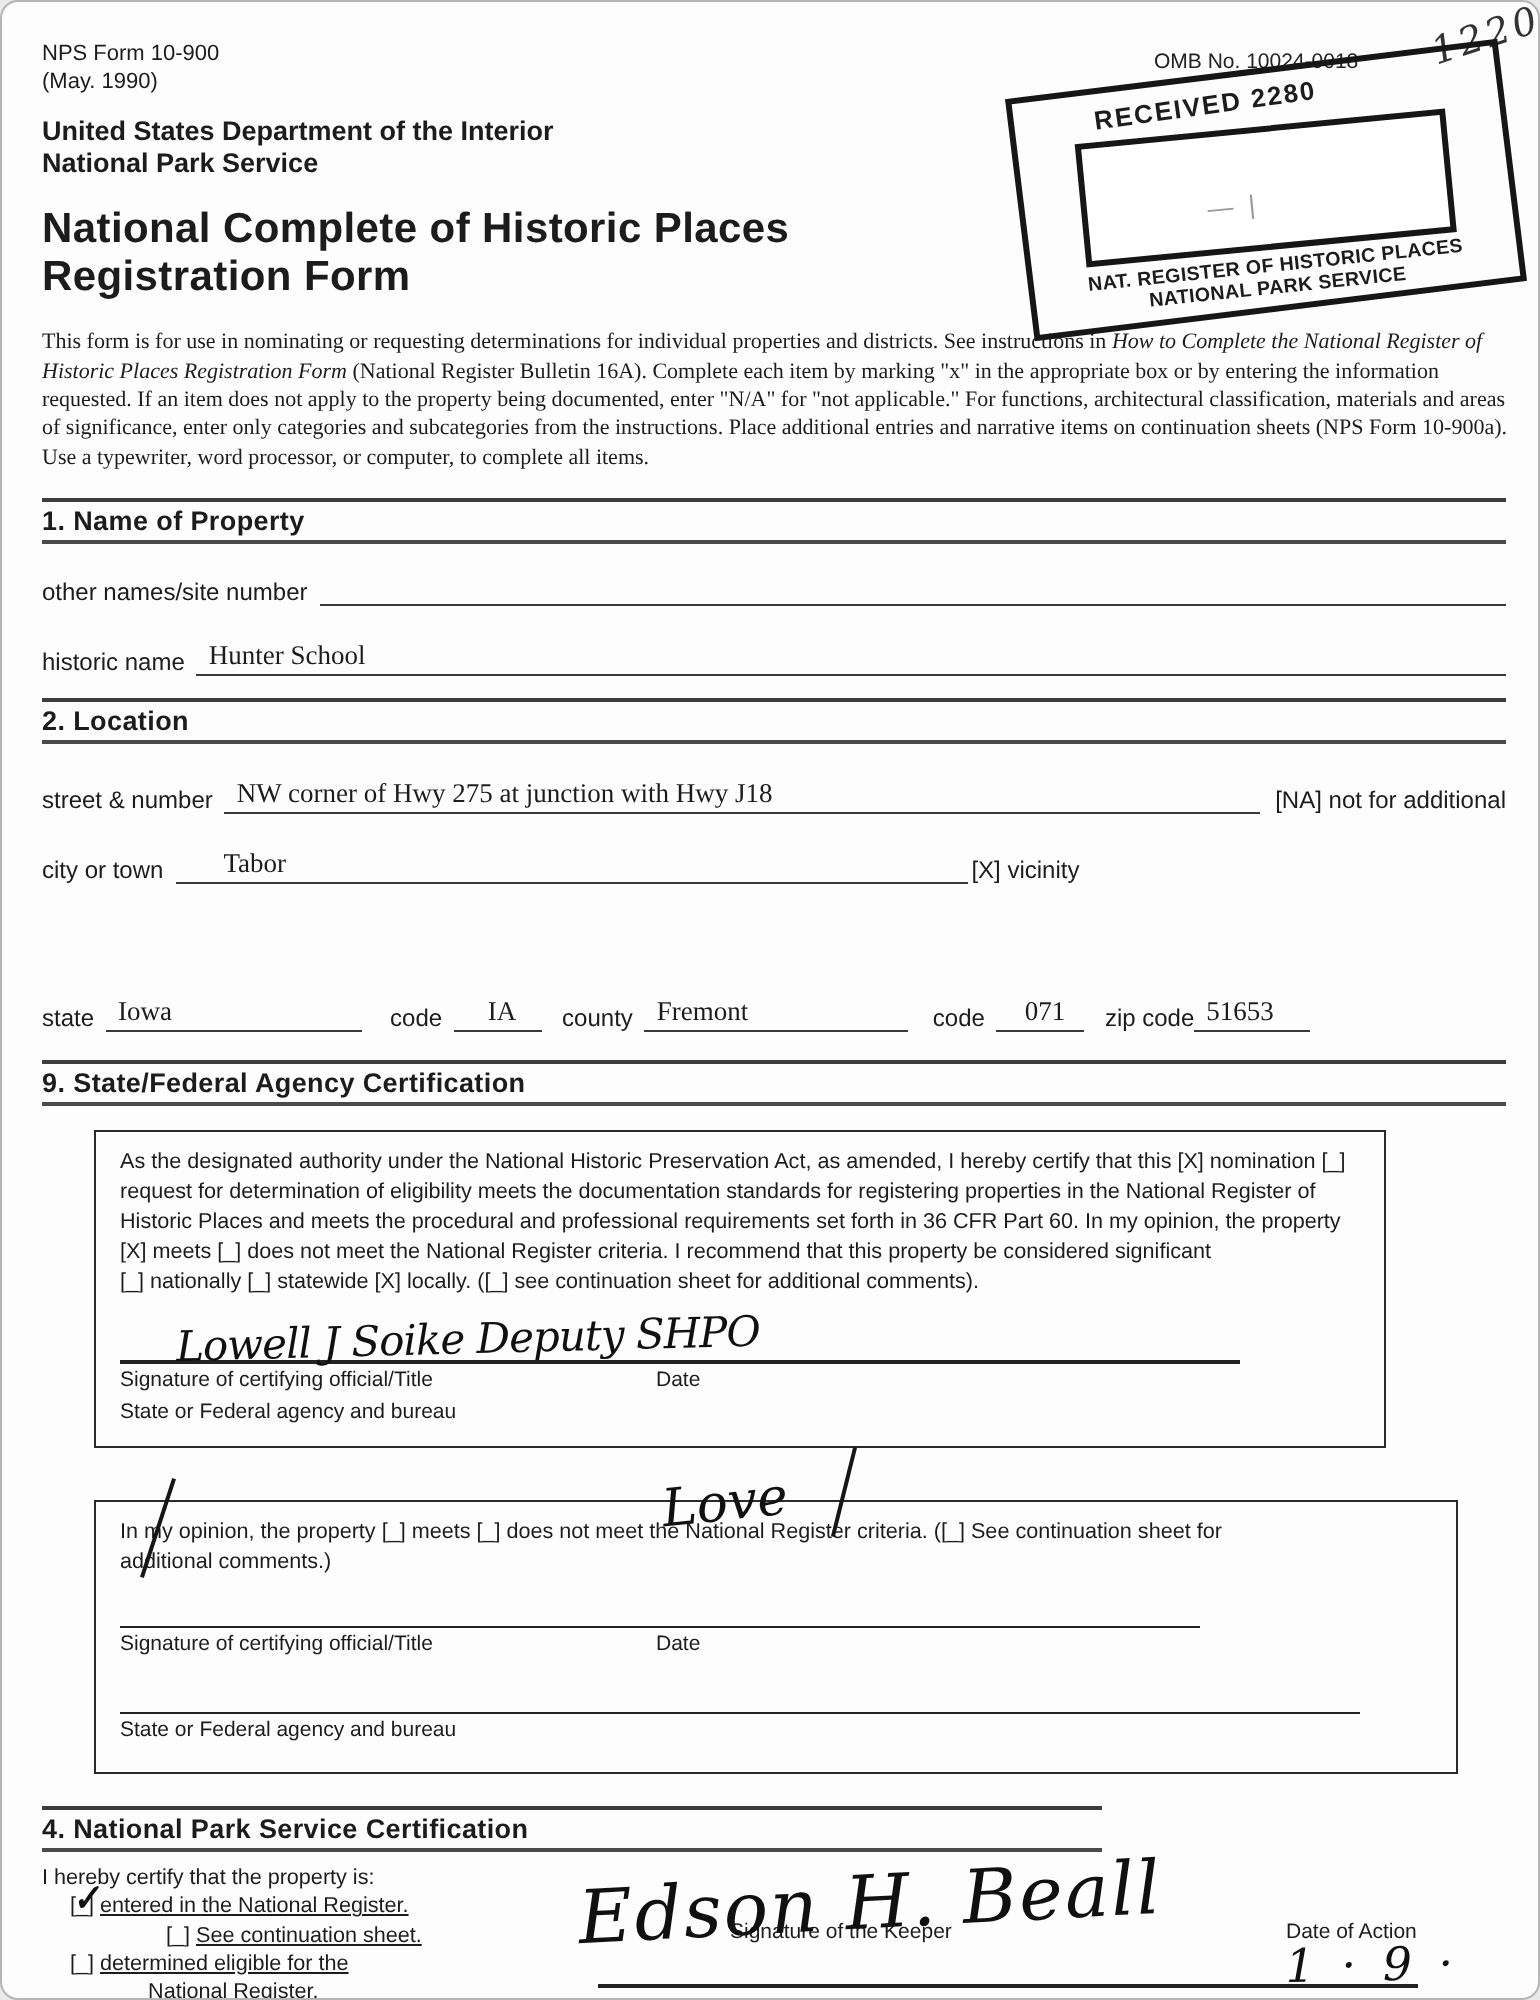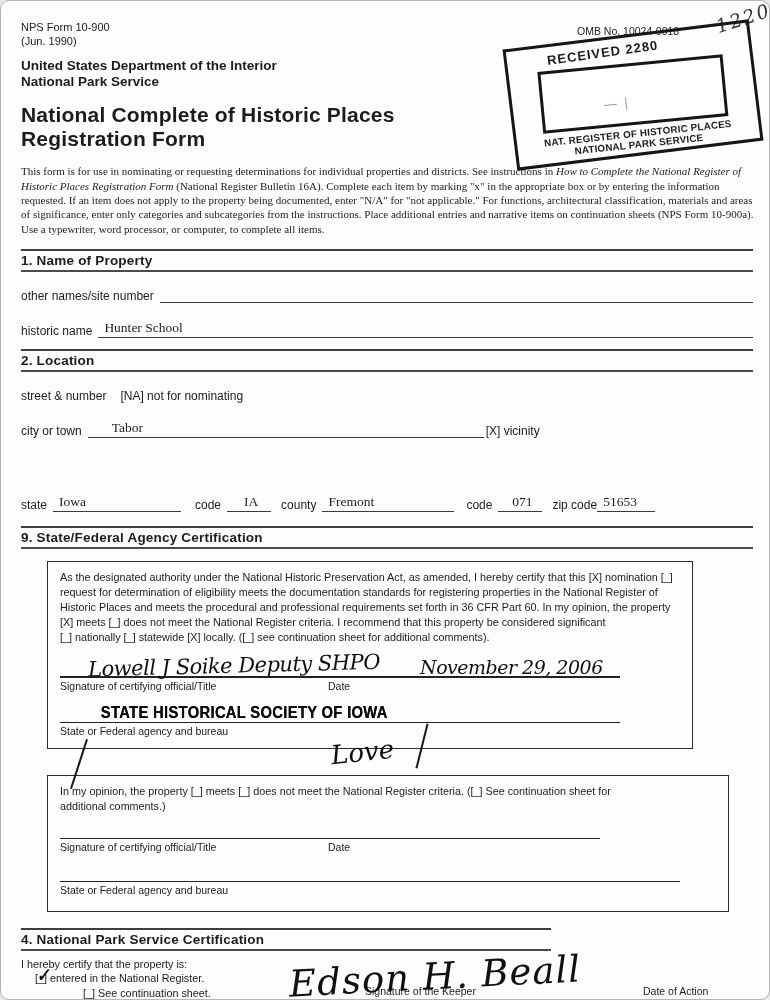--- a/index.html
+++ b/index.html
@@ -4,21 +4,21 @@
 <style>
   * { margin:0; padding:0; box-sizing:border-box; }
   html,body { background:#e9e9e9; }
   body { font-family:"Liberation Sans", sans-serif; color:#1c1c1c; }
   #page {
     position:relative; width:770px; height:1000px; margin:0 auto;
     background:#fdfdfd; border:1px solid #b5b5b5; border-radius:9px;
     overflow:hidden; padding:20px 16px 0 20px;
   }
   .pre { white-space:pre-line; }
-  .prew { white-space:pre-wrap; }
+  .prew { white-space:pre-wrap;text-decoration:underline; }
   .small { font-size:11px; line-height:1.25; }
   .dept { font-size:13.5px; font-weight:bold; line-height:1.22; margin-top:9px; }
   .title { font-size:21px; font-weight:bold; line-height:1.12; margin-top:13px; letter-spacing:.2px; }
   .intro { font-size:11px; line-height:1.3; margin-top:14px; width:734px;font-family:Liberation Serif, serif; }
   .intro i { font-style:italic; }
 
   .section-head {
     border-top:2px solid #3d3d3d; margin-top:11px;
     font-size:13.5px; font-weight:bold; padding:2px 0 2px 0;
     border-bottom:2px solid #4a4a4a; letter-spacing:.2px;
@@ -114,42 +114,43 @@
     <div class="inner">
       <div class="faint">—  |</div>
     </div>
     <div class="footer">
       <div>NAT. REGISTER OF HISTORIC PLACES</div>
       <div>NATIONAL PARK SERVICE</div>
     </div>
   </div>
 
   <div class="small">NPS Form 10-900</div>
-  <div class="small">(Jun. 1990)</div>
+  <div class="small">(May. 1990)</div>
   <div class="dept pre">United States Department of the Interior
 National Park Service</div>
   <div class="title pre">National Complete of Historic Places
 Registration Form</div>
 
   <p class="intro"><span>This form is for use in nominating or requesting determinations for individual properties and districts.  See instructions in </span><i>How to Complete the National Register of Historic Places Registration Form</i><span> (National Register Bulletin 16A). Complete each item by marking "x" in the appropriate box or by entering the information requested. If an item does not apply to the property being documented, enter "N/A" for "not applicable."  For functions, architectural classification, materials and areas of significance, enter only categories and subcategories from the instructions.  Place additional entries and narrative items on continuation sheets (NPS Form 10-900a).  Use a typewriter, word processor, or computer, to complete all items.</span></p>
 
   <div class="section-head" style="margin-top:13px;">1. Name of Property</div>
   <div class="frow">
     <span class="lbl">other names/site number</span>
     <span class="ul grow serifval"></span>
   </div>
   <div class="frow">
     <span class="lbl">historic name</span>
     <span class="ul grow serifval">Hunter School</span>
   </div>
 
   <div class="section-head">2. Location</div>
   <div class="frow">
     <span class="lbl">street &amp; number</span>
-    <span class="tail">[NA] not for nominating</span>
+    <span class="ul grow serifval">NW corner of Hwy 275 at junction with Hwy J18</span>
+    <span class="tail">[NA] not for additional</span>
   </div>
   <div class="frow">
     <span class="lbl">city or town</span>
     <span class="ul serifval" style="width:396px; padding-left:24px;">Tabor</span>
     <span class="tail" style="padding-left:2px;">[X] vicinity</span>
   </div>
   <div class="frow">
     <span class="lbl">state</span>
     <span class="ul serifval" style="width:128px;">Iowa</span>
     <span class="lbl" style="padding-left:14px;">code</span>
@@ -162,28 +163,24 @@
     <span class="ul serifval" style="width:58px;">51653</span>
   </div>
 
   <div class="section-head" style="margin-top:14px;">9. State/Federal Agency Certification</div>
 
   <div class="certbox">
     <div class="pre">As the designated authority under the National Historic Preservation Act, as amended, I hereby certify that this [X] nomination [_] request for determination of eligibility meets the documentation standards for registering properties in the National Register of Historic Places and meets the procedural and professional requirements set forth in 36 CFR Part 60.  In my opinion, the property [X] meets [_] does not meet the National Register criteria.  I recommend that this property be considered significant
 [_] nationally [_] statewide [X] locally. ([_] see continuation sheet for additional comments).</div>
     <div class="sigline" style="width:560px; margin-top:8px;">
       <span class="hand sig1">Lowell J Soike  Deputy SHPO</span>
-      <span class="hand sigdate">November 29, 2006</span>
     </div>
     <div class="lblrow">
       <span class="l1">Signature of certifying official/Title</span>
       <span>Date</span>
-    </div>
-    <div class="agline">
-      <span class="agstamp">STATE HISTORICAL SOCIETY OF IOWA</span>
     </div>
     <div class="lblrow">
       <span>State or Federal agency and bureau</span>
     </div>
   </div>
 
   <div class="certbox certbox2">
     <div class="pre" style="width:560px;">In my opinion, the property [_] meets [_] does not meet the National Register criteria. ([_] See continuation sheet for additional comments.)</div>
     <div class="blankline" style="width:540px; margin-top:24px;"></div>
     <div class="lblrow">

